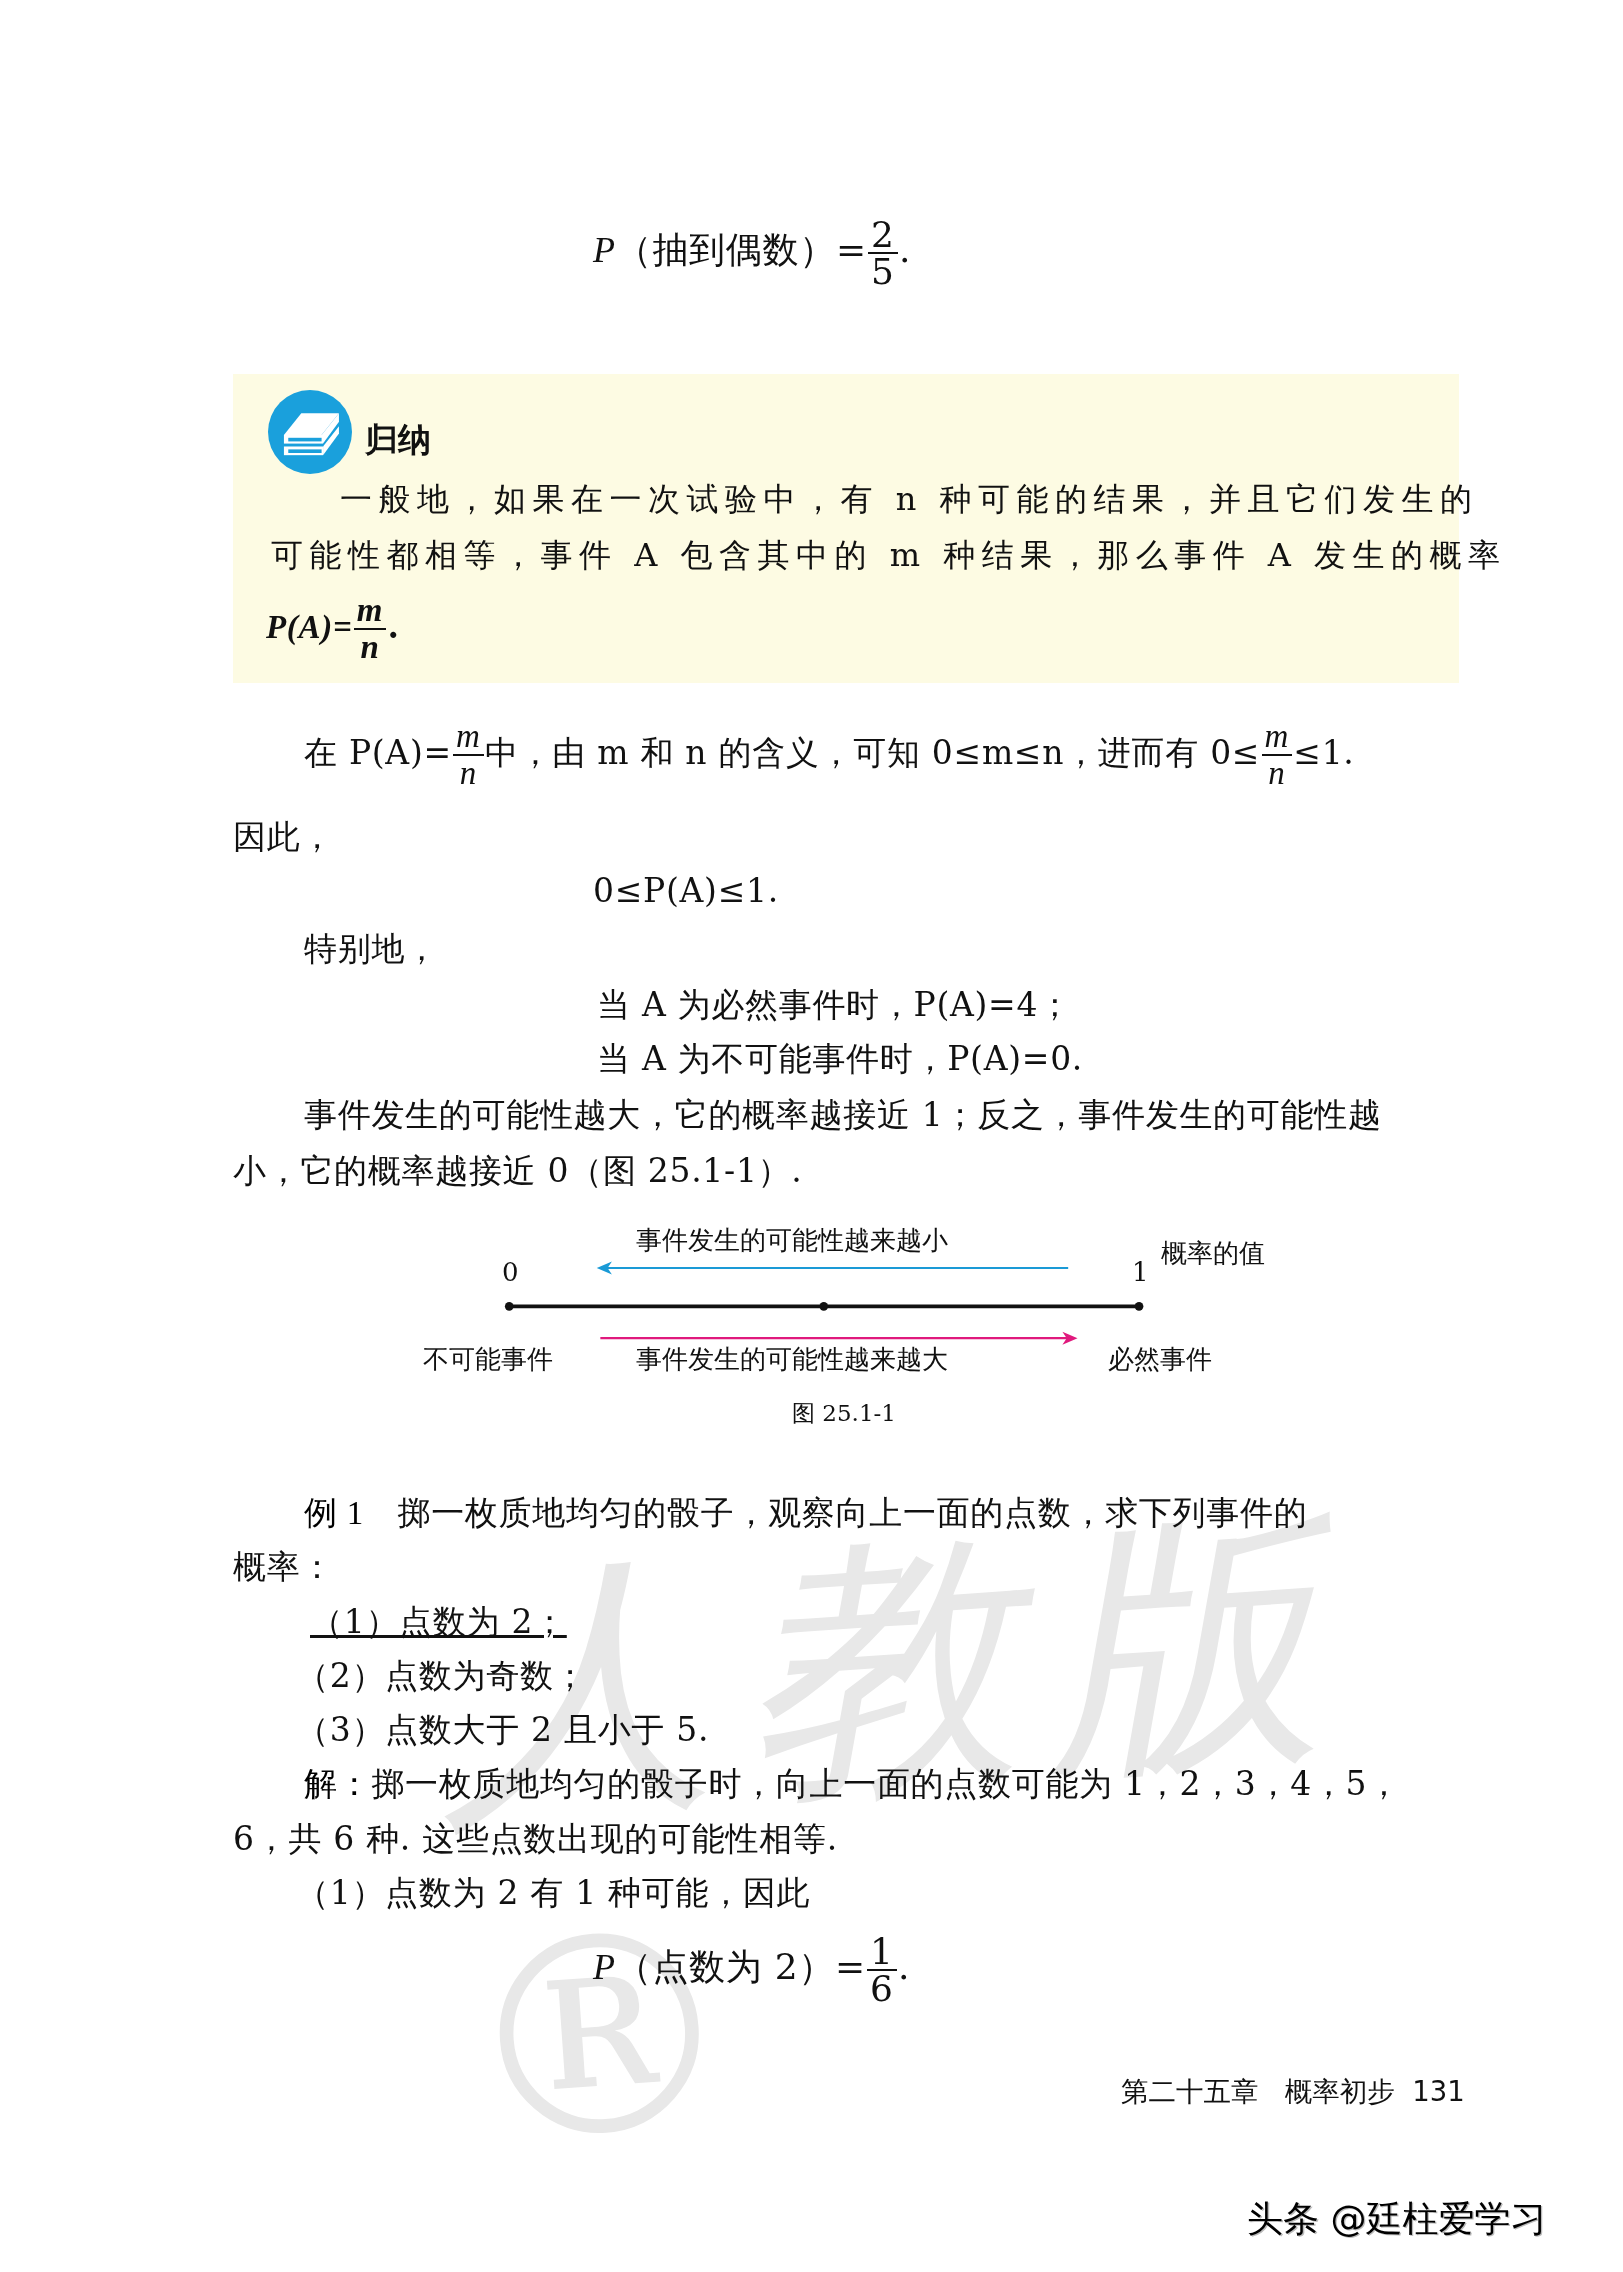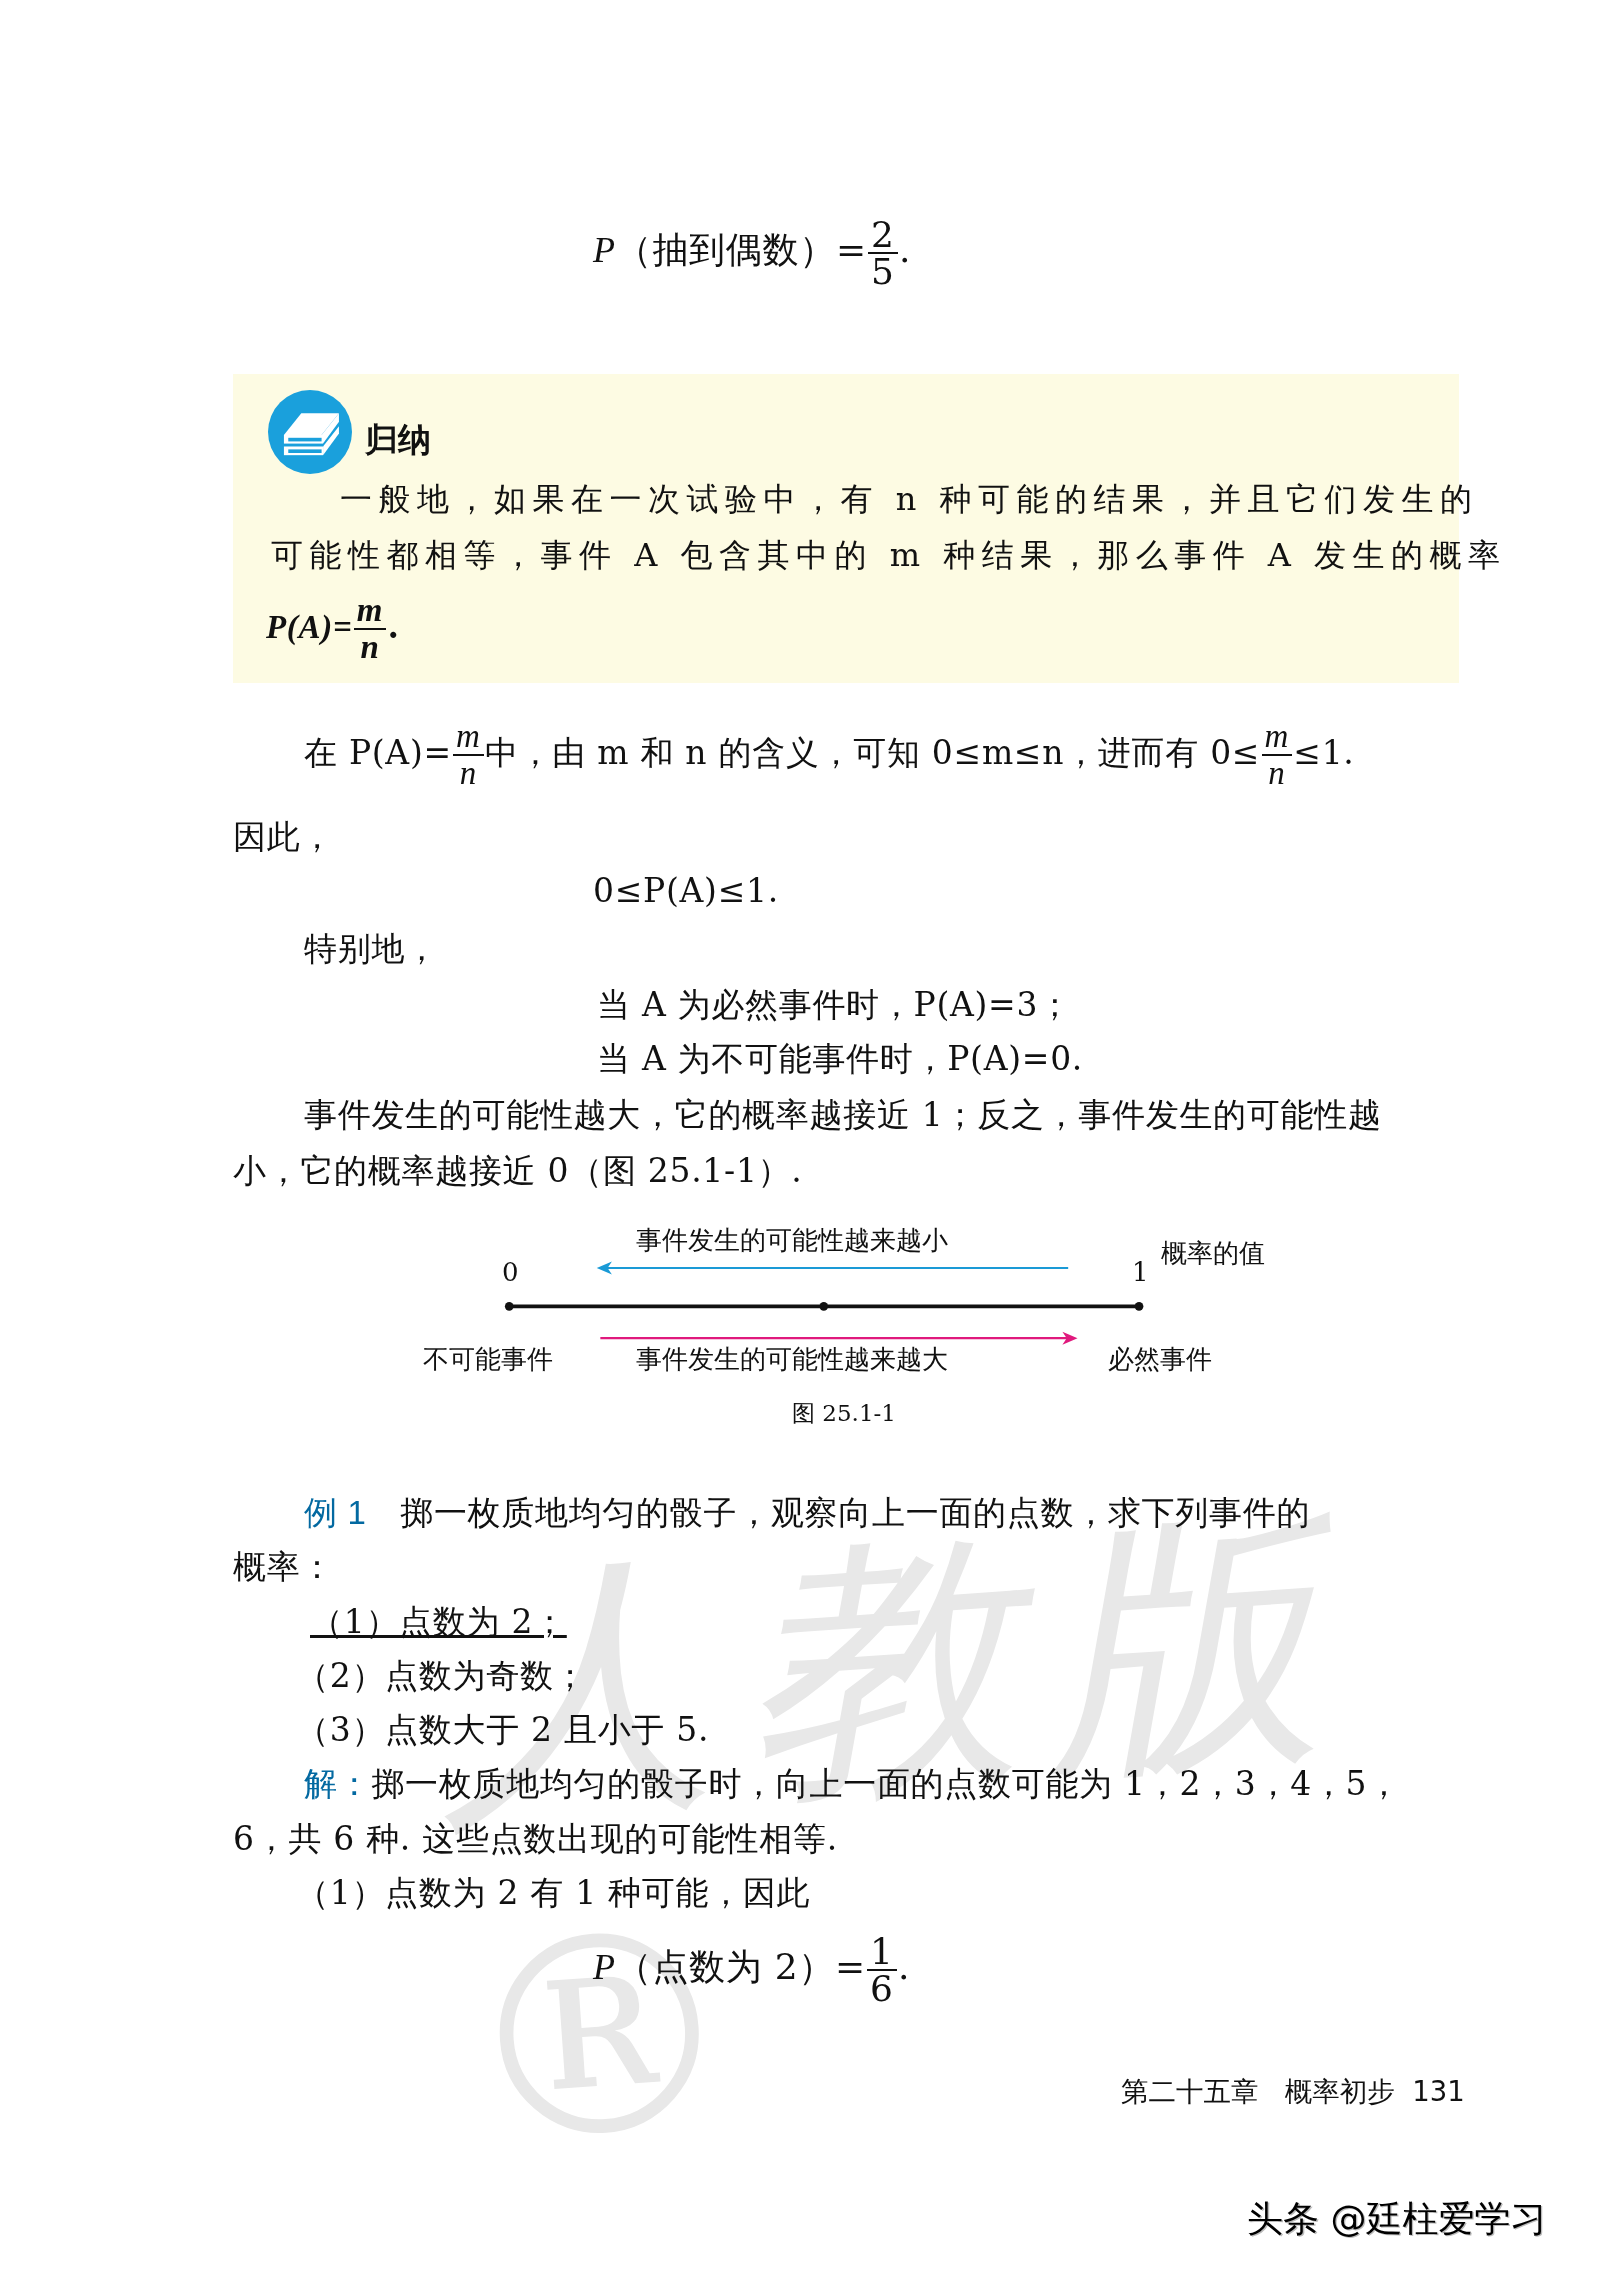--- a/index.html
+++ b/index.html
@@ -9,21 +9,21 @@
   .txt { font-size:33px; line-height:40px; letter-spacing:0.7px; }
   .it { font-style:italic; font-family:"Liberation Serif","DejaVu Serif",serif; }
   .frac { display:inline-flex; flex-direction:column; align-items:center; vertical-align:middle; margin:0 1.4px; }
   .frac .num, .frac .den { display:block; line-height:35px; padding:0 2.9px; }
   .frac .bar { display:block; width:100%; height:2.2px; background:#111; }
   .big { font-size:36px; }
   .box { position:absolute; left:233px; top:374px; width:1226px; height:309px; background:#fdfbe3; }
   .box-icon { position:absolute; left:268px; top:390px; width:84px; height:84px; }
   .box-title { position:absolute; left:365px; top:418px; font-family:"DejaVu Sans","Liberation Sans",sans-serif; font-weight:bold; font-size:33px; }
   .box-text { font-size:32px; letter-spacing:6.5px; line-height:40px; }
-  .accent { color:#0369a1; font-family:Liberation Sans, sans-serif; }
+  .accent { color:#000000; font-family:Liberation Serif, serif; }
   .fig-label { font-size:26px; line-height:29px; }
   .watermark { position:absolute; left:448px; top:1475px; font-size:275px; color:#e8e8e8; font-style:italic; font-family:"DejaVu Serif",serif; letter-spacing:29px; z-index:0; transform:rotate(-4deg); }
   .layer { position:relative; z-index:1; }
   .footer { font-size:27.5px; }
   .credit { font-family:"DejaVu Sans","Liberation Sans",sans-serif; font-size:36px; color:#000000; text-shadow:1.4px 1.4px 0 #bbb; }
 </style>
 </head>
 <body>
 
 <div class="watermark">人教版®</div>
@@ -67,21 +67,21 @@
         <span class="den it">n</span>
       </span><span>中，由 m 和 n 的含义，可知 0≤m≤n，进而有 0≤</span><span class="frac">
         <span class="num it">m</span>
         <span class="bar"></span>
         <span class="den it">n</span>
       </span><span>≤1.</span>
 </div>
 <div class="abs txt" style="left:233px;top:817px;">因此，</div>
 <div class="abs txt" style="left:593px;top:871px;">0≤P(A)≤1.</div>
 <div class="abs txt" style="left:304px;top:929px;">特别地，</div>
-<div class="abs txt" style="left:597px;top:985px;">当 A 为必然事件时，P(A)=3；</div>
+<div class="abs txt" style="left:597px;top:985px;">当 A 为必然事件时，P(A)=4；</div>
 <div class="abs txt" style="left:597px;top:1039px;">当 A 为不可能事件时，P(A)=0.</div>
 <div class="abs txt" style="left:304px;top:1095px;">事件发生的可能性越大，它的概率越接近 1；反之，事件发生的可能性越</div>
 <div class="abs txt" style="left:233px;top:1151px;">小，它的概率越接近 0（图 25.1-1）.</div>
 
 <div class="abs fig-label" style="left:636px;top:1226px;">事件发生的可能性越来越小</div>
 <div class="abs fig-label" style="left:502px;top:1258px;">0</div>
 <div class="abs fig-label" style="left:1132px;top:1258px;">1</div>
 <svg class="abs" style="left:499px;top:1255px;" width="651" height="94" viewBox="690 1735 900 130">
   <line x1="835" y1="1753" x2="1477" y2="1753" stroke="#1a9ad6" stroke-width="3"></line>
   <polygon points="825,1753 846,1744 840,1753 846,1762" fill="#1a9ad6"></polygon>

